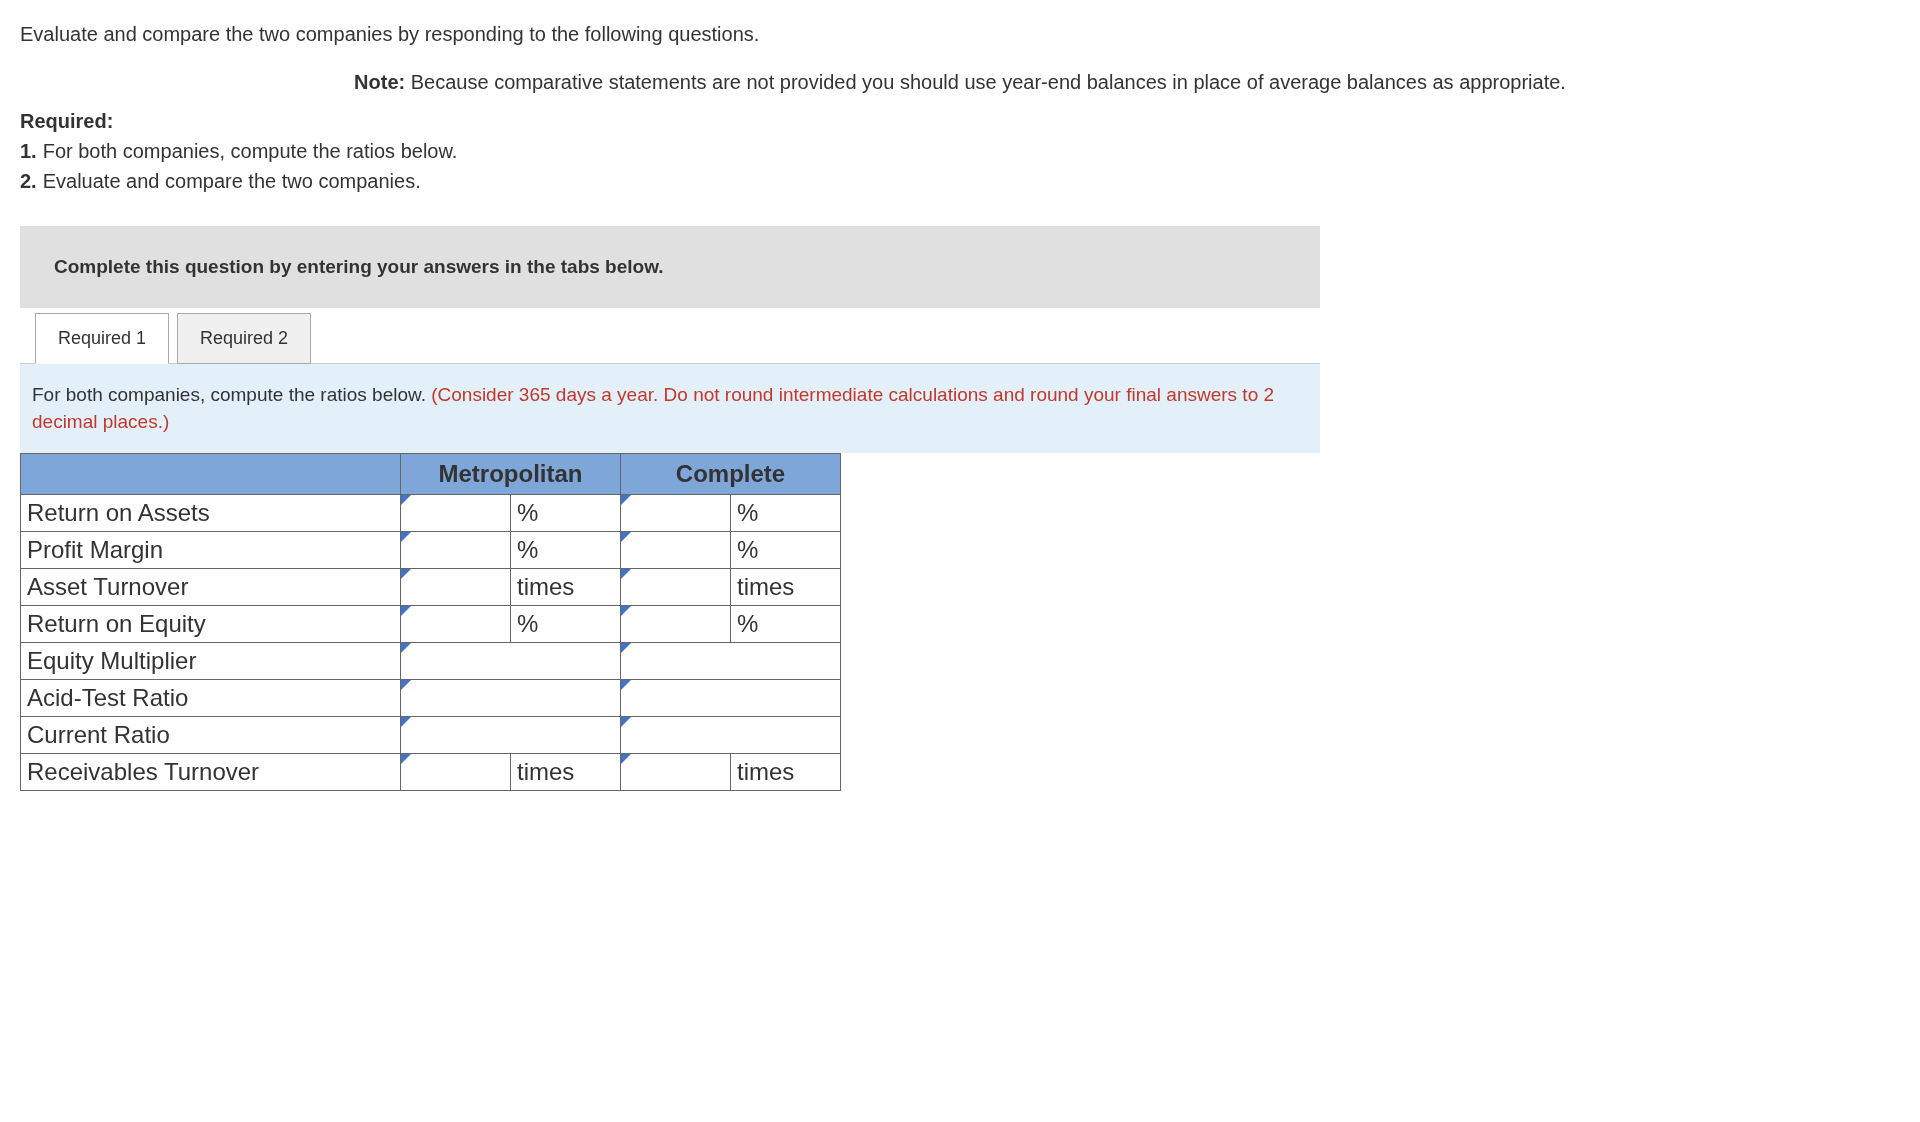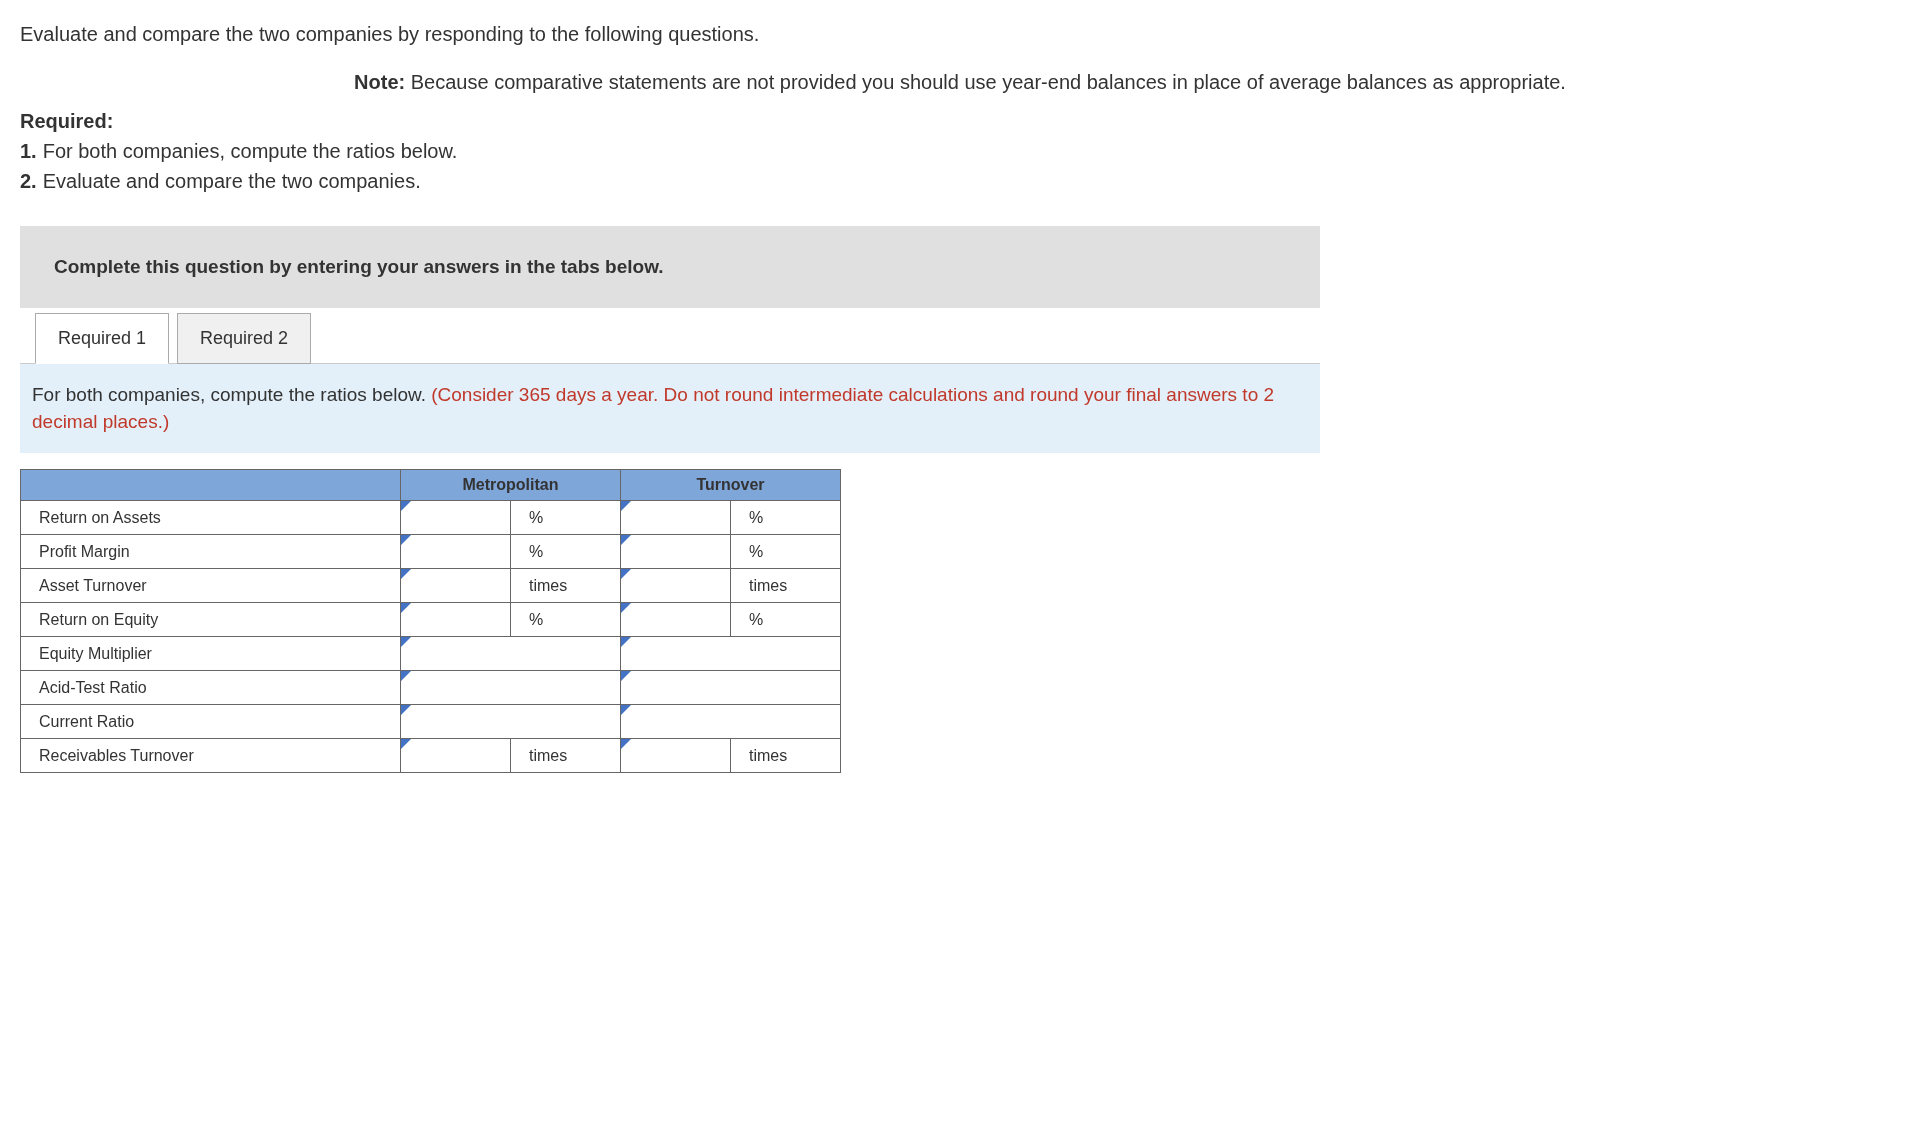--- a/index.html
+++ b/index.html
@@ -77,33 +77,33 @@
       max-width: 1300px;
       margin-top: -1px;
       border-top: 1px solid #ccc;
       line-height: 1.4;
     }
     .tab-content-hint {
       color: #c0392b;
     }
     .ratio-table {
       border-collapse: collapse;
-      margin-top: 16px;
-      font-size: 16px;
+      margin-top: 0;
+      font-size: 24px;
     }
     .ratio-table th {
       background: #7fa6d9;
       border: 1px solid #666;
       padding: 6px 10px;
       font-weight: bold;
       text-align: center;
     }
     .ratio-table td {
       border: 1px solid #666;
-      padding: 4px 18px;
+      padding: 4px 6px;
       height: 34px;
     }
     .label-cell {
       width: 380px;
       padding-left: 10px;
     }
     .header-spacer {
       background: #7fa6d9;
       width: 380px;
     }
@@ -160,21 +160,21 @@
 
 <div class="tab-content">
   <span>For both companies, compute the ratios below. </span><span class="tab-content-hint">(Consider 365 days a year. Do not round intermediate calculations and round your final answers to 2 decimal places.)</span>
 </div>
 
 <table class="ratio-table">
   <thead>
     <tr>
       <th class="header-spacer"></th>
       <th class="col-header" colspan="2">Metropolitan</th>
-      <th class="col-header" colspan="2">Turnover</th>
+      <th class="col-header" colspan="2">Complete</th>
     </tr>
   </thead>
   <tbody>
     <tr>
       <td class="label-cell">Return on Assets</td>
       <td class="input-cell">
           <span class="corner-marker"></span>
         </td>
       <td class="unit-cell">%</td>
       <td class="input-cell">

